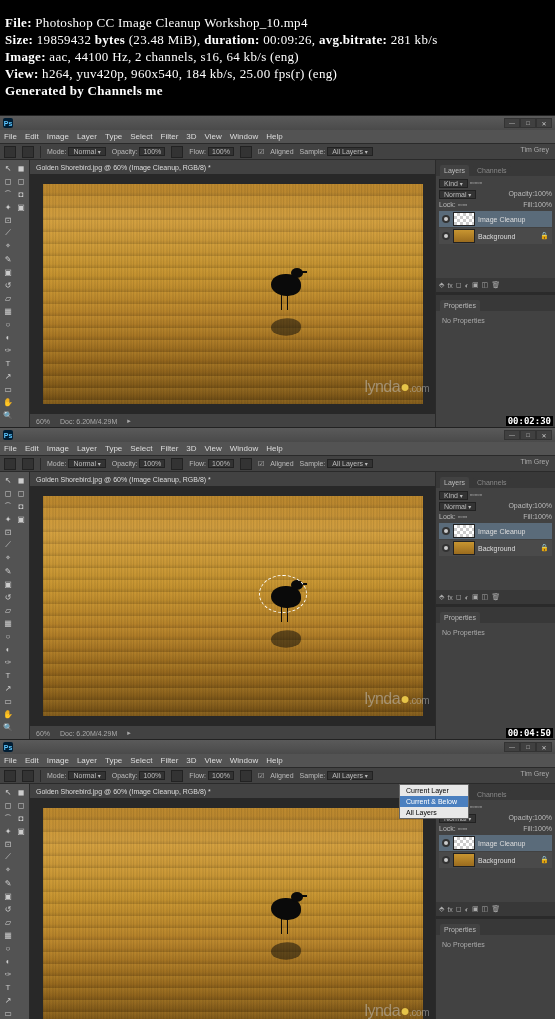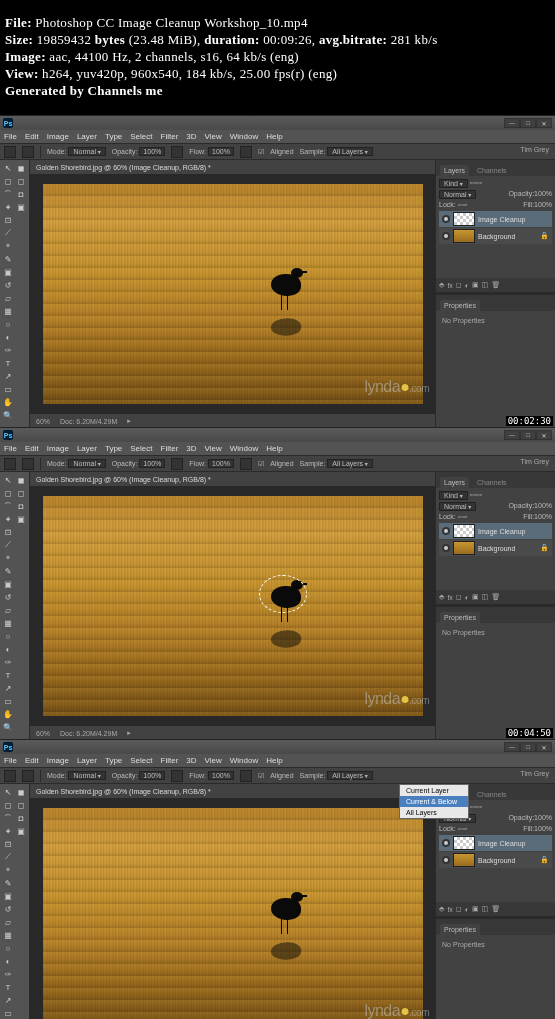--- a/index.html
+++ b/index.html
@@ -50,21 +50,21 @@
 .layer-thumb.img{background:linear-gradient(#c89530,#9a6b1e)}
 .panel-controls{height:14px;background:#383838;display:flex;align-items:center;padding:0 3px;font-size:7px;color:#aaa;gap:3px}
 .panel-sep{height:3px;background:#2a2a2a}
 .props-panel{flex:1;background:#424242}
 .props-body{padding:6px;font-size:7px;color:#aaa}
 .dropdown-menu{position:absolute;top:16px;right:86px;background:#e8e8e8;border:1px solid #666;font-size:7px;color:#000;z-index:10;min-width:70px}
 .dropdown-item{padding:2px 6px}
 .dropdown-item.sel{background:#4a7fbf;color:#fff}
 .lynda{position:absolute;right:4px;bottom:16px;font-size:16px;color:rgba(200,200,200,0.5);font-family:Arial;letter-spacing:-0.5px}
 .lynda .dot{color:#e6c448}
-.timestamp{position:absolute;right:2px;bottom:1px;background:#000;color:#fff;font-size:9px;font-family:monospace;padding:0 2px;font-weight:normal}
+.timestamp{position:absolute;right:2px;bottom:1px;background:#000;color:#fff;font-size:9px;font-family:monospace;padding:0 2px;font-weight:bold}
 .profile-label{position:absolute;right:6px;top:2px;font-size:7px;color:#aaa}
 .dd{padding:0 4px;background:#333;border:1px solid #222;display:inline-block}
 .dd::after{content:' ▾';font-size:6px}
 </style>
 </head>
 <body>
 
 <div class="header">
   <div class="line">
     <span>File:</span>

